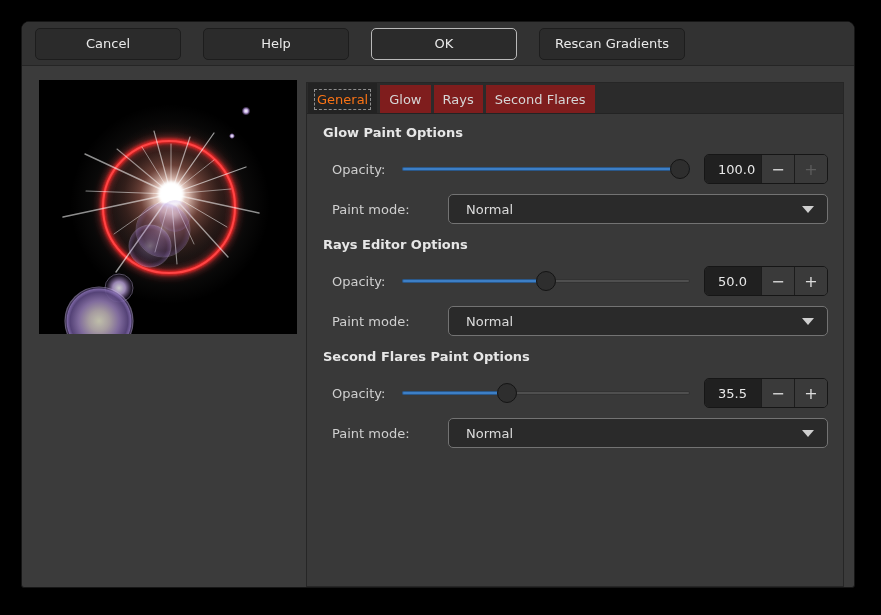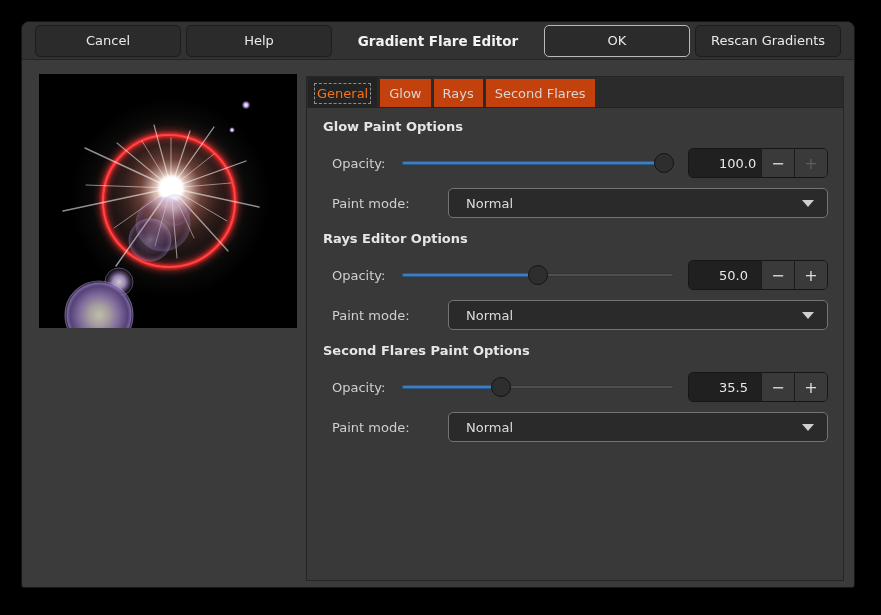--- a/index.html
+++ b/index.html
@@ -13,26 +13,26 @@
   }
   .dialog {
     position:absolute; left:21px; top:21px; width:834px; height:567px;
     background:#3b3b3b;
     border:1px solid #161616;
     border-radius:8px 8px 3px 3px;
     box-shadow: inset 0 1px 0 rgba(255,255,255,0.05);
   }
   
   .headerbar {
-    height:38px;
+    height:44px;
     background:#323232;
     border-bottom:1px solid #252525;
     border-radius:7px 7px 0 0;
     display:flex; align-items:center;
-    padding:0 13px; gap:5px;
+    padding:0 13px; gap:22px;
   }
   .hbtn {
     width:146px; height:32px;
     background:#2b2b2b;
     border:1px solid #1d1d1d;
     border-radius:5px;
     color:#eaeaea; font-size:13px;
     display:flex; align-items:center; justify-content:center;
     cursor:default;
   }
@@ -52,21 +52,21 @@
     background:#393939;
     border:1px solid #262626;
   }
   .tabstrip {
     height:31px; background:#2b2b2b;
     border-bottom:1px solid #232323;
     display:flex; align-items:stretch;
     padding:2px 0 0 1px;
   }
   .tab {
-    background:#c2410c;
+    background:#7f1d1d;
     color:#d6d6d6; font-size:13px;
     padding:0 9px;
     margin-right:3px;
     display:flex; align-items:center;
     cursor:default;
   }
   .tab.active {
     background:#232323;
     color:#f97316;
     margin-top:-2px; padding-top:2px;
@@ -108,23 +108,23 @@
     width:20px; height:20px; border-radius:50%;
     background:#2e2e2e;
     border:1.5px solid #141414;
   }
   
   .spin {
     flex:none; display:flex; height:30px;
     border:1px solid #161616; border-radius:5px; overflow:hidden;
   }
   .spin-value {
-    width:72px; background:#202020;
-    display:flex; align-items:center;
-    padding-left:30px;
+    width:56px; background:#202020;
+    display:flex; align-items:center;
+    padding-left:13px;
     font-size:13px; color:#e8e8e8;
   }
   .spin-btn {
     width:33px; background:#3a3a3a;
     border-left:1px solid #1c1c1c;
     display:flex; align-items:center; justify-content:center;
     font-size:16px; color:#dcdcdc; cursor:default;
   }
   .spin-btn.disabled { color:#5d5d5d; }
   
@@ -145,23 +145,20 @@
   }
 </style>
 </head>
 <body>
 
 <div class="dialog">
 
   <div class="headerbar">
     <div class="hbtn">Cancel</div>
     <div class="hbtn">Help</div>
-    <div class="title-wrap">
-      <span class="win-title">Gradient Flare Editor</span>
-    </div>
     <div class="hbtn default-btn">OK</div>
     <div class="hbtn">Rescan Gradients</div>
   </div>
 
   <div class="content">
 
     <div class="preview">
       <svg width="258" height="254" viewBox="0 0 258 254">
         <defs>
           <radialGradient id="outerGlow">

